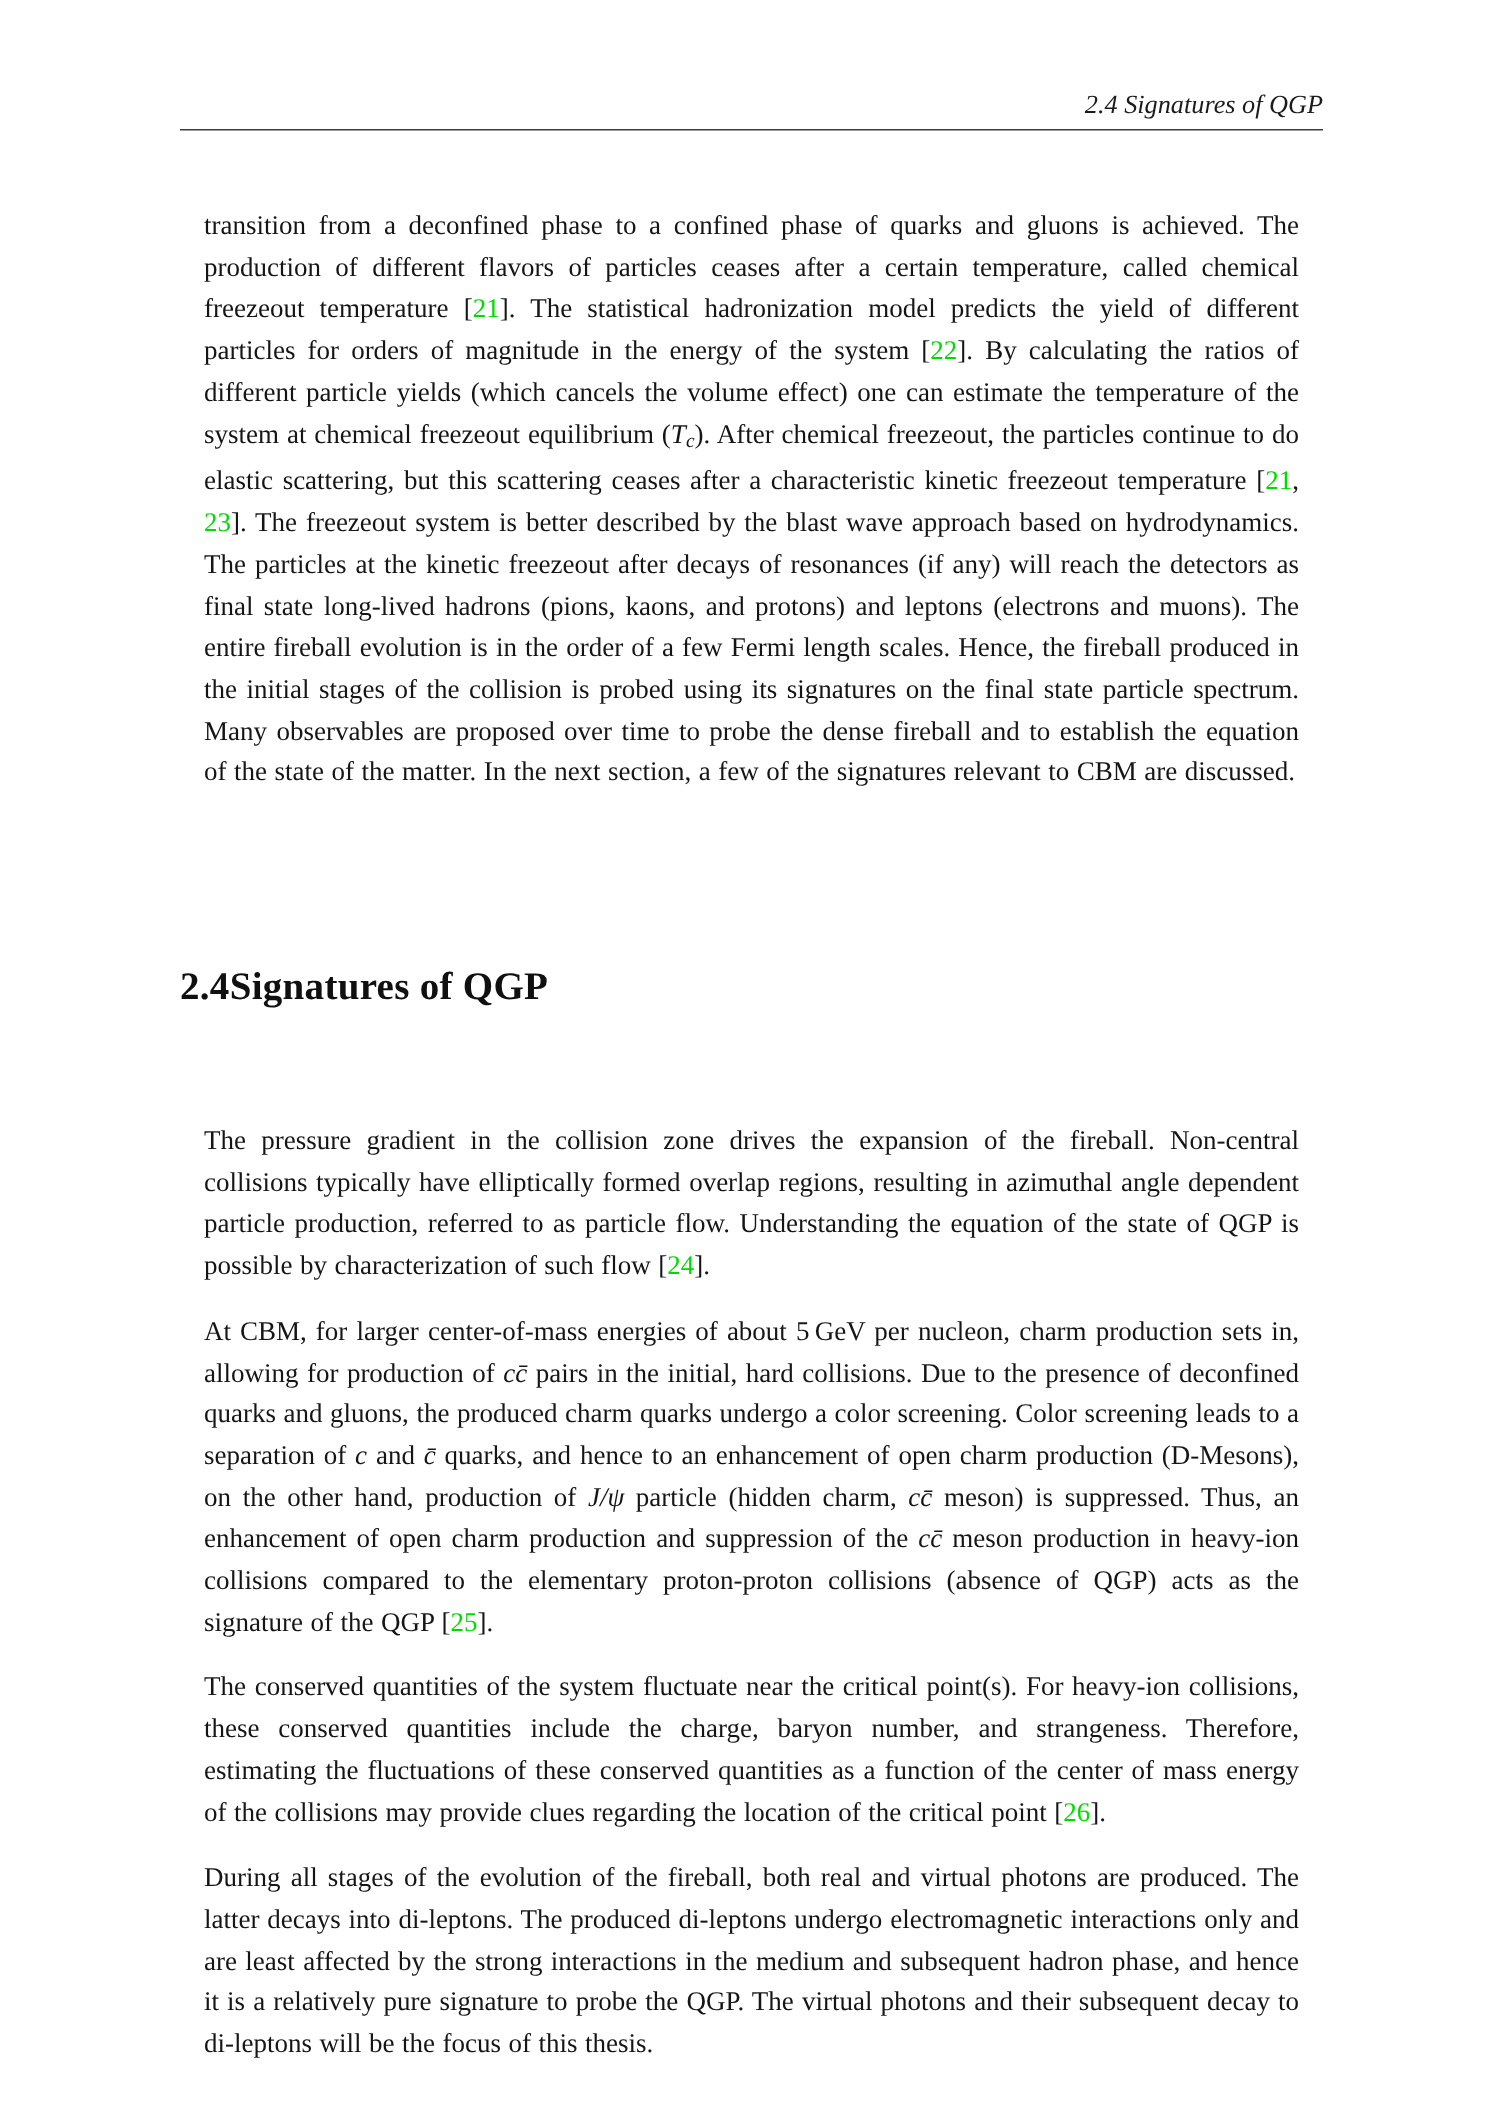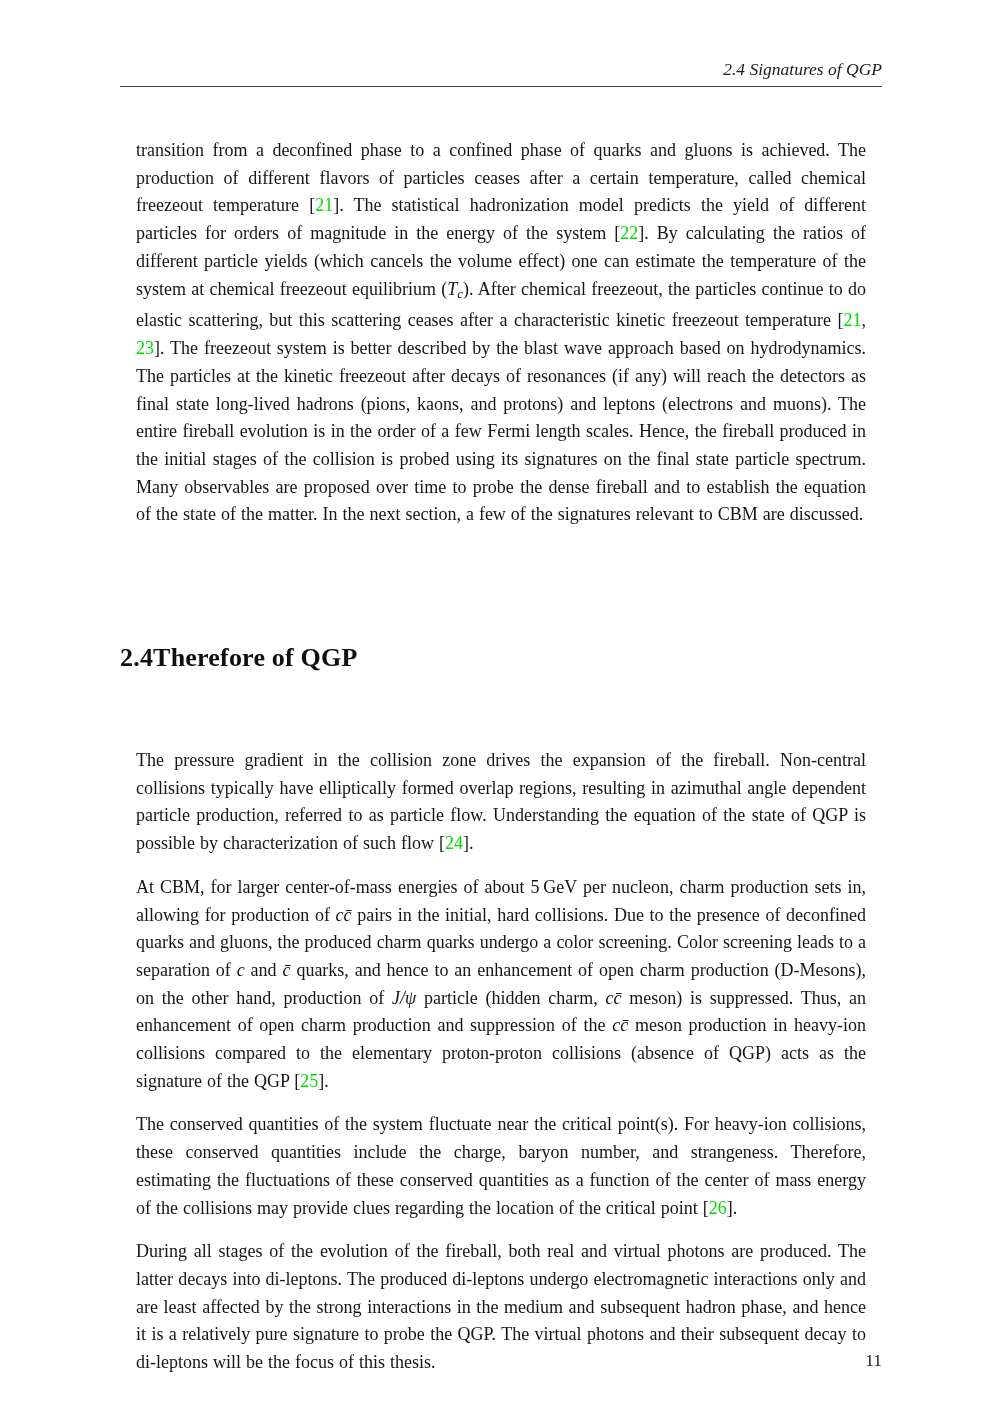--- a/index.html
+++ b/index.html
@@ -86,25 +86,24 @@
 
   <div class="running-header">2.4 Signatures of QGP</div>
 
   <div class="header-rule"></div>
 
   <div class="body-block-1">
     <p class="para"><span>transition from a deconfined phase to a confined phase of quarks and gluons is achieved. The production of different flavors of particles ceases after a certain temperature, called chemical freezeout temperature [</span><span class="cite">21</span><span>]. The statistical hadronization model predicts the yield of different particles for orders of magnitude in the energy of the system [</span><span class="cite">22</span><span>]. By calculating the ratios of different particle yields (which cancels the volume effect) one can estimate the temperature of the system at chemical freezeout equilibrium (</span><span class="mi">T</span><span class="misub">c</span><span>). After chemical freezeout, the particles continue to do elastic scattering, but this scattering ceases after a characteristic kinetic freezeout temperature [</span><span class="cite">21</span><span>, </span><span class="cite">23</span><span>]. The freezeout system is better described by the blast wave approach based on hydrodynamics. The particles at the kinetic freezeout after decays of resonances (if any) will reach the detectors as final state long-lived hadrons (pions, kaons, and protons) and leptons (electrons and muons). The entire fireball evolution is in the order of a few Fermi length scales. Hence, the fireball produced in the initial stages of the collision is probed using its signatures on the final state particle spectrum. Many observables are proposed over time to probe the dense fireball and to establish the equation of the state of the matter. In the next section, a few of the signatures relevant to CBM are discussed.</span></p>
   </div>
 
   <div class="section-heading">
-    <span class="sec-num">2.4</span><span>Therefore of QGP</span>
+    <span class="sec-num">2.4</span><span>Signatures of QGP</span>
   </div>
 
   <div class="body-block-2">
     <p class="para"><span>The pressure gradient in the collision zone drives the expansion of the fireball. Non-central collisions typically have elliptically formed overlap regions, resulting in azimuthal angle dependent particle production, referred to as particle flow. Understanding the equation of the state of QGP is possible by characterization of such flow [</span><span class="cite">24</span><span>].</span></p>
     <p class="para"><span>At CBM, for larger center-of-mass energies of about 5 GeV per nucleon, charm production sets in, allowing for production of </span><span class="mi">cc̄</span><span> pairs in the initial, hard collisions. Due to the presence of deconfined quarks and gluons, the produced charm quarks undergo a color screening. Color screening leads to a separation of </span><span class="mi">c</span><span> and </span><span class="mi">c̄</span><span> quarks, and hence to an enhancement of open charm production (D-Mesons), on the other hand, production of </span><span class="mi">J/ψ</span><span> particle (hidden charm, </span><span class="mi">cc̄</span><span> meson) is suppressed. Thus, an enhancement of open charm production and suppression of the </span><span class="mi">cc̄</span><span> meson production in heavy-ion collisions compared to the elementary proton-proton collisions (absence of QGP) acts as the signature of the QGP [</span><span class="cite">25</span><span>].</span></p>
     <p class="para"><span>The conserved quantities of the system fluctuate near the critical point(s). For heavy-ion collisions, these conserved quantities include the charge, baryon number, and strangeness. Therefore, estimating the fluctuations of these conserved quantities as a function of the center of mass energy of the collisions may provide clues regarding the location of the critical point [</span><span class="cite">26</span><span>].</span></p>
     <p class="para"><span>During all stages of the evolution of the fireball, both real and virtual photons are produced. The latter decays into di-leptons. The produced di-leptons undergo electromagnetic interactions only and are least affected by the strong interactions in the medium and subsequent hadron phase, and hence it is a relatively pure signature to probe the QGP. The virtual photons and their subsequent decay to di-leptons will be the focus of this thesis.</span></p>
   </div>
 
-  <div class="page-number">11</div>
 
 </div>
 
 </body></html>

